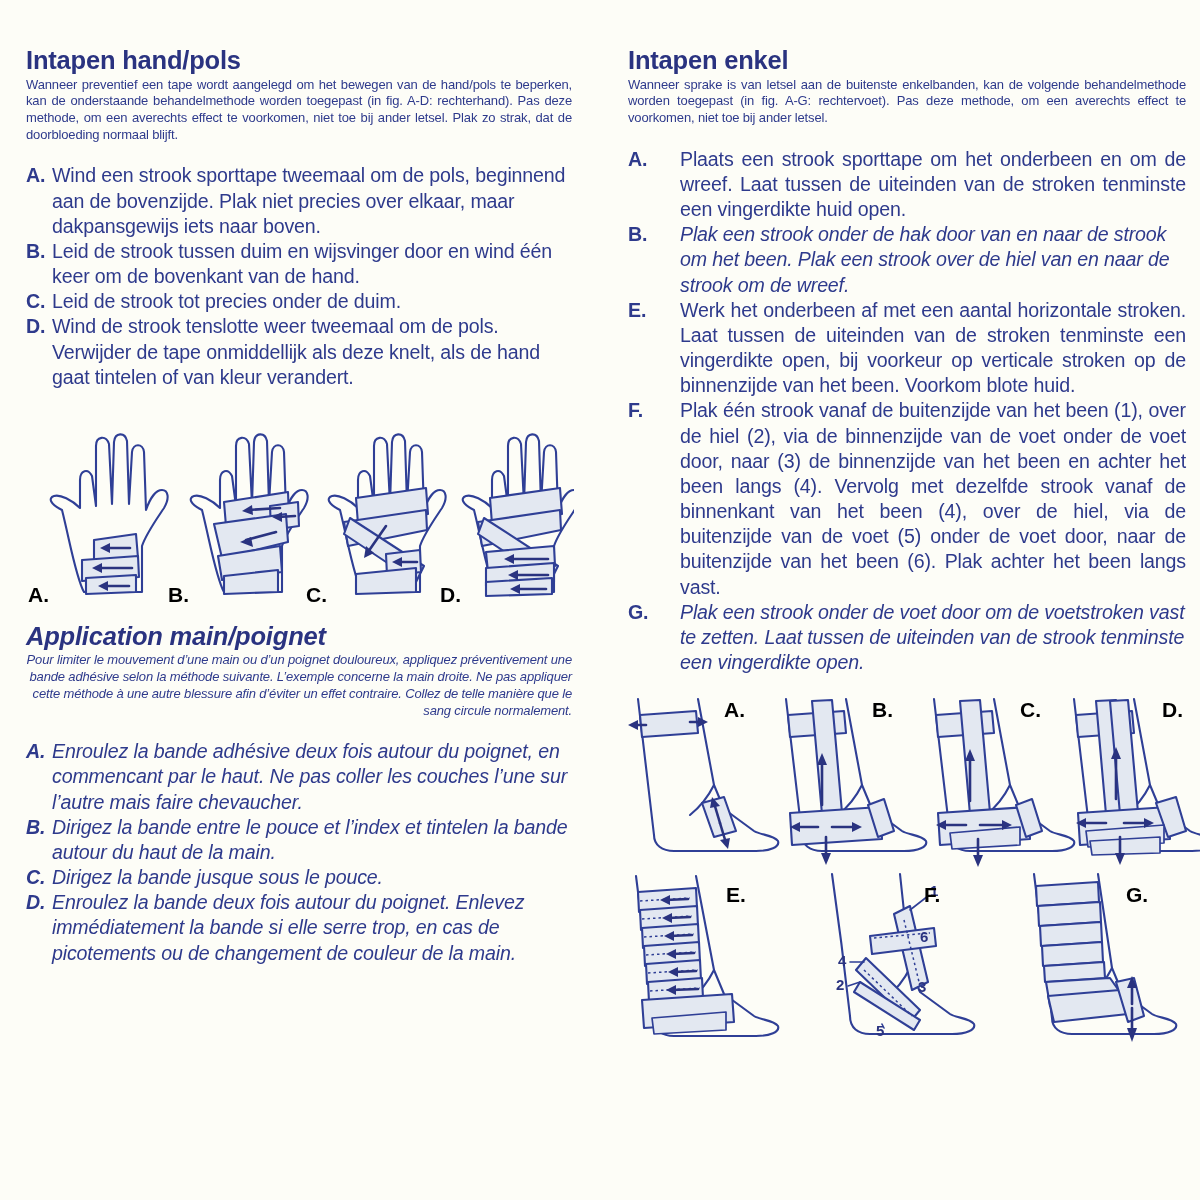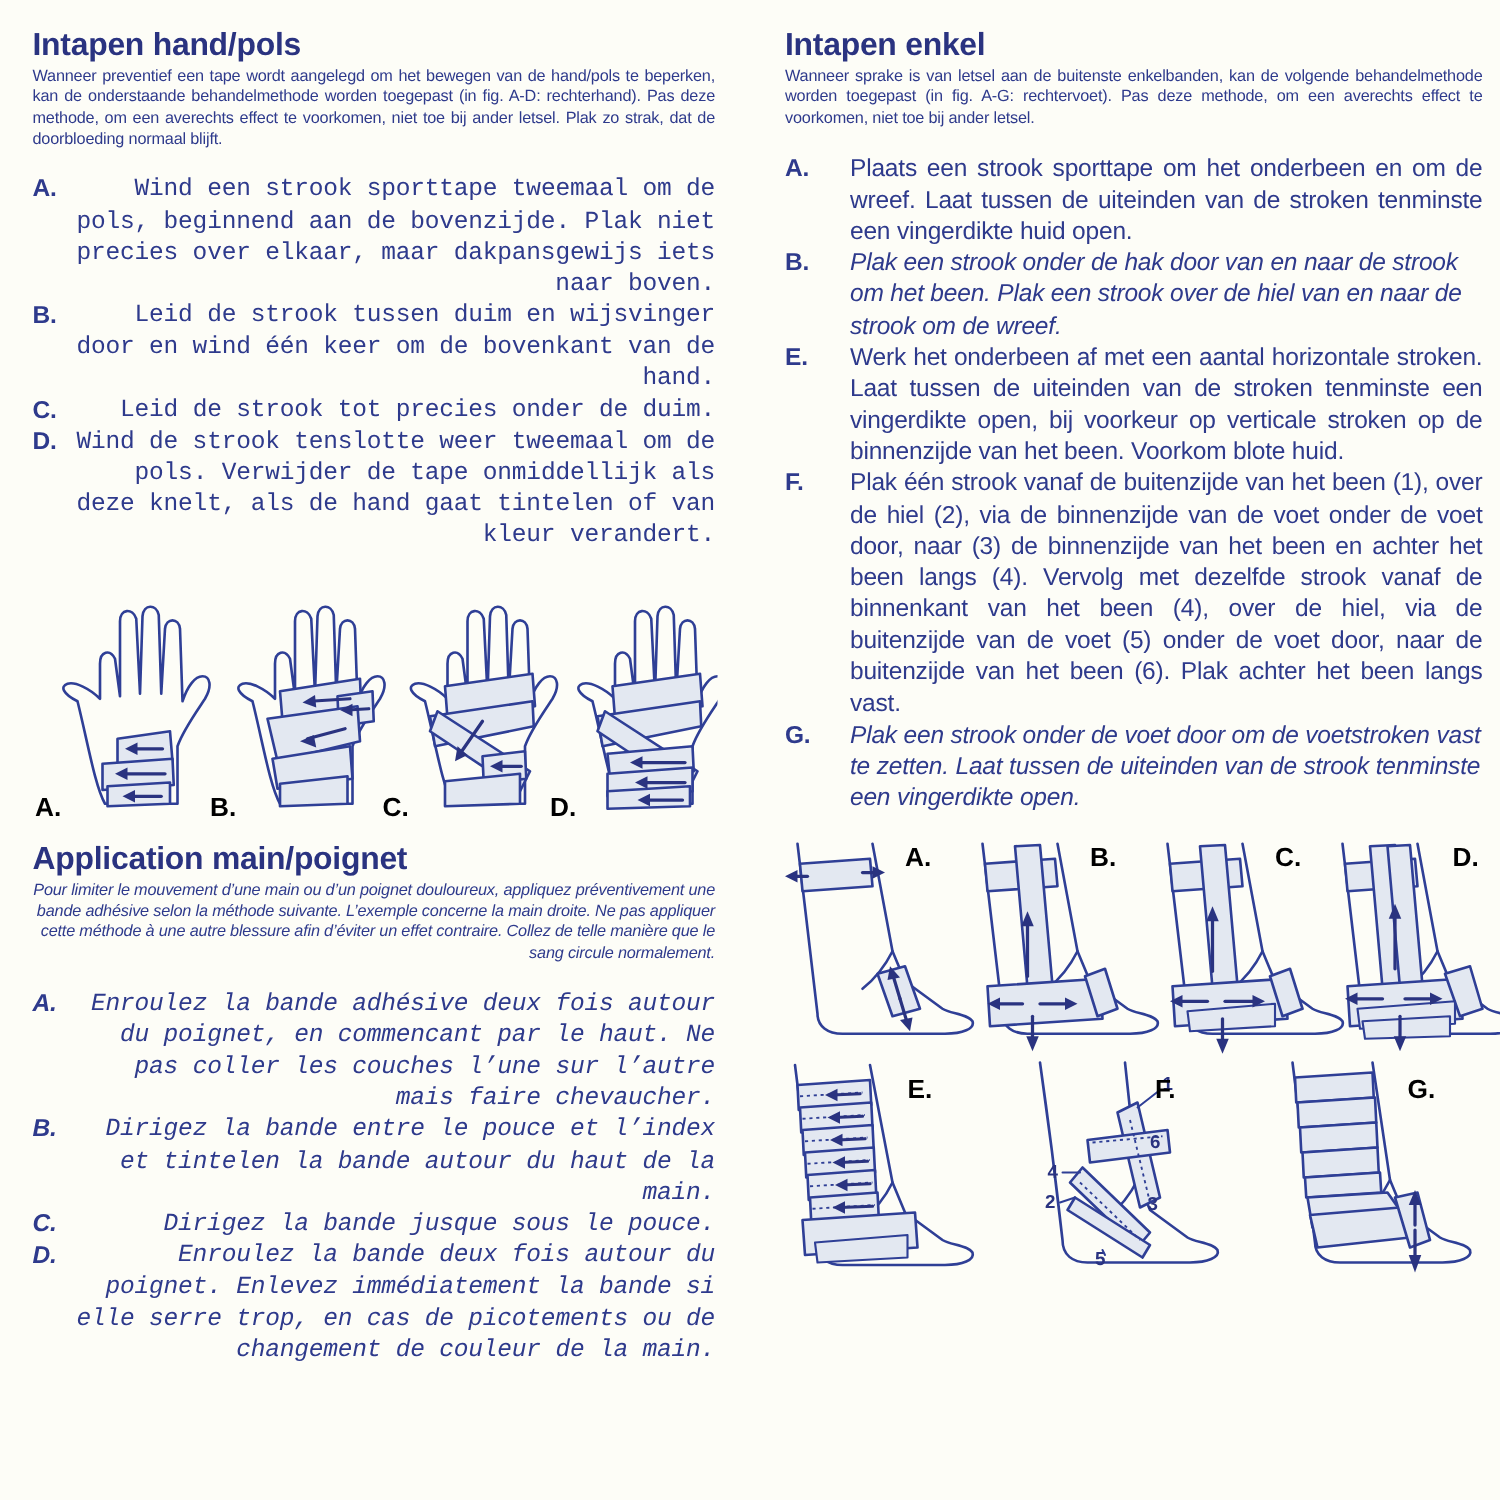--- a/index.html
+++ b/index.html
@@ -17,39 +17,41 @@
   }
   .page {
     position: absolute;
     inset: 0;
     display: flex;
     box-sizing: border-box;
   }
   .col {
     box-sizing: border-box;
     position: relative;
+    margin-top: 24px;
   }
   .col-left {
     width: 600px;
     padding: 22px 28px 0 26px;
   }
   .col-right {
     width: 600px;
     padding: 22px 14px 12px 28px;
   }
 
   h1.section-title {
     font-size: 25.5px;
     font-weight: bold;
     letter-spacing: -0.2px;
     margin: 0 0 2px 0;
     color: #2a3380;
     line-height: 1.12;
   }
   h1.section-title.italic {
+    font-style: italic;
   }
 
   p.intro {
     margin: 0;
     font-size: 13px;
     line-height: 1.285;
     text-align: justify;
     letter-spacing: -0.15px;
   }
   p.intro.nojust {
@@ -74,21 +76,21 @@
   ol.steps .lbl {
     font-weight: bold;
     flex: none;
   }
   ol.steps .txt {
     flex: 1 1 auto;
   }
 
   
   ol.steps.tight .lbl { width: 26px; }
-  ol.steps.tight .txt { text-align: right; font-family: Liberation Mono, monospace; }
+  ol.steps.tight .txt { text-align: left; }
   ol.steps.tight.italic { font-style: italic; }
 
   
   ol.steps.wide .lbl { width: 52px; }
   ol.steps.wide .txt { text-align: justify; }
   ol.steps.wide .txt.nojust { text-align: left; font-style: italic; }
 
   .spacer-10 { height: 10px; }
   .spacer-16 { height: 16px; }
   .spacer-20 { height: 20px; }

